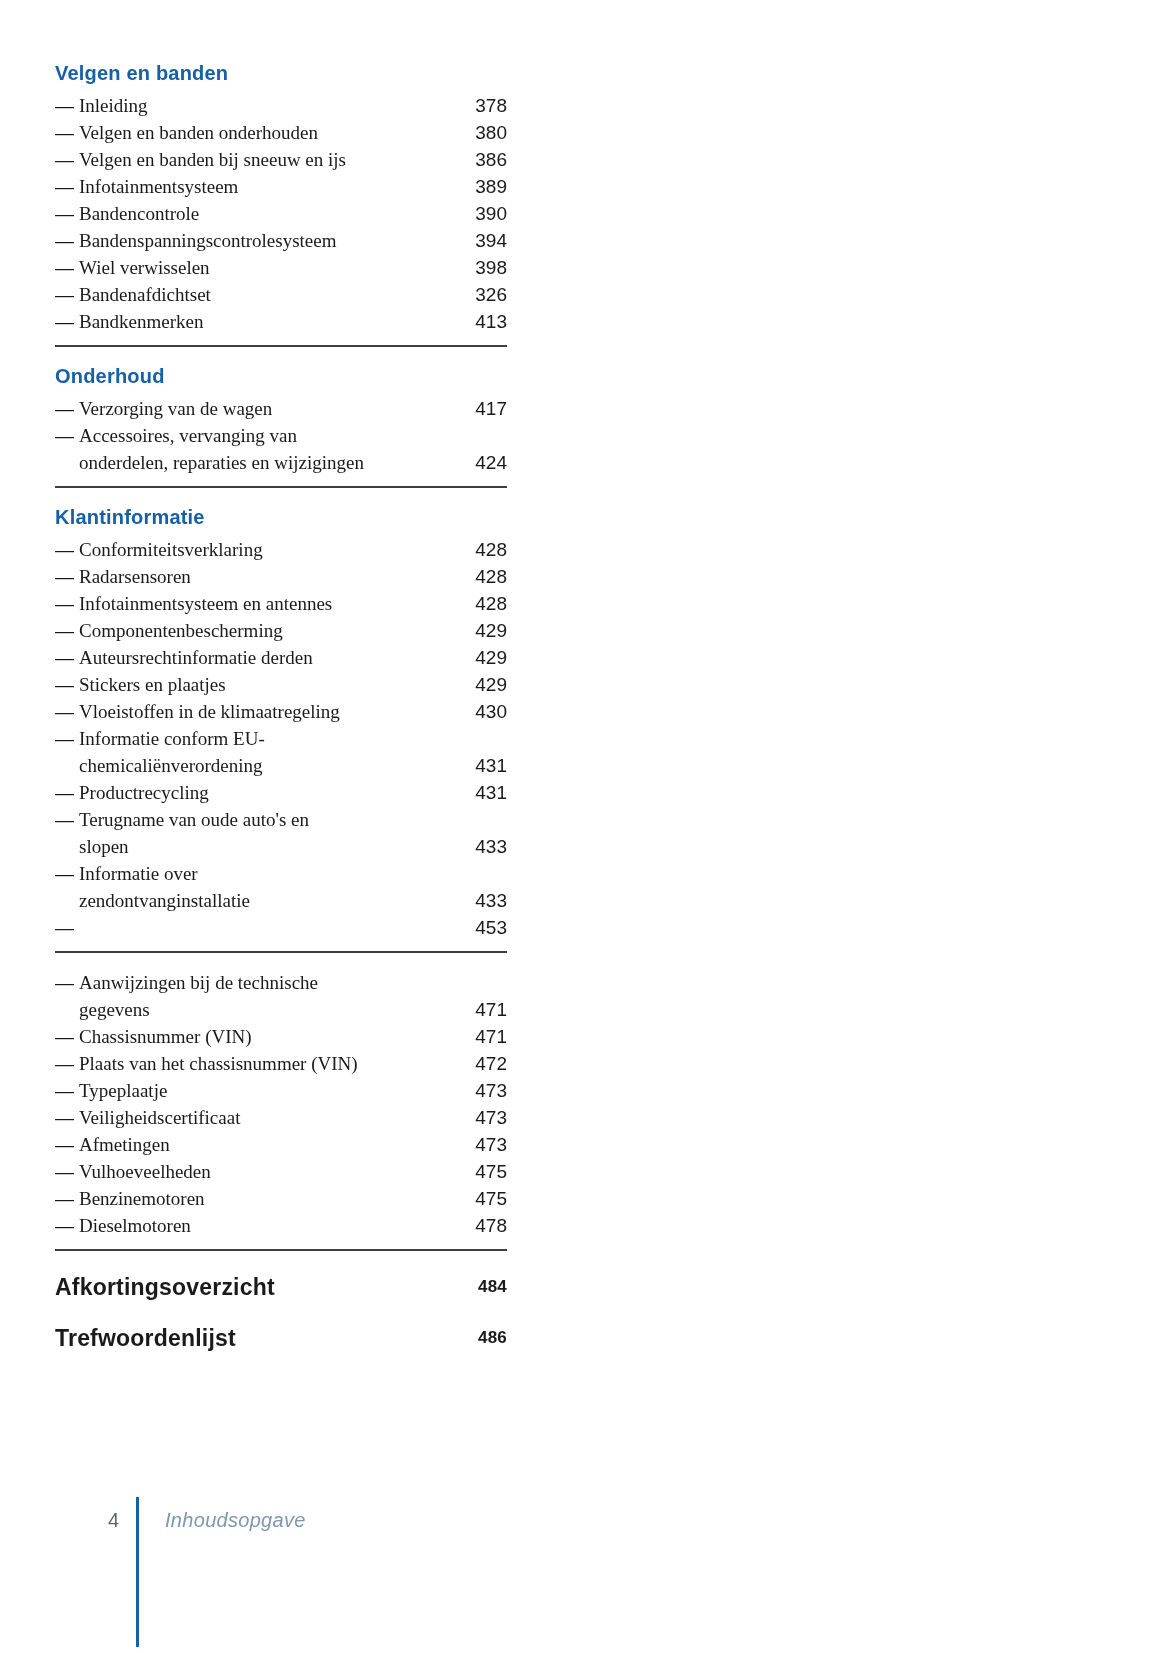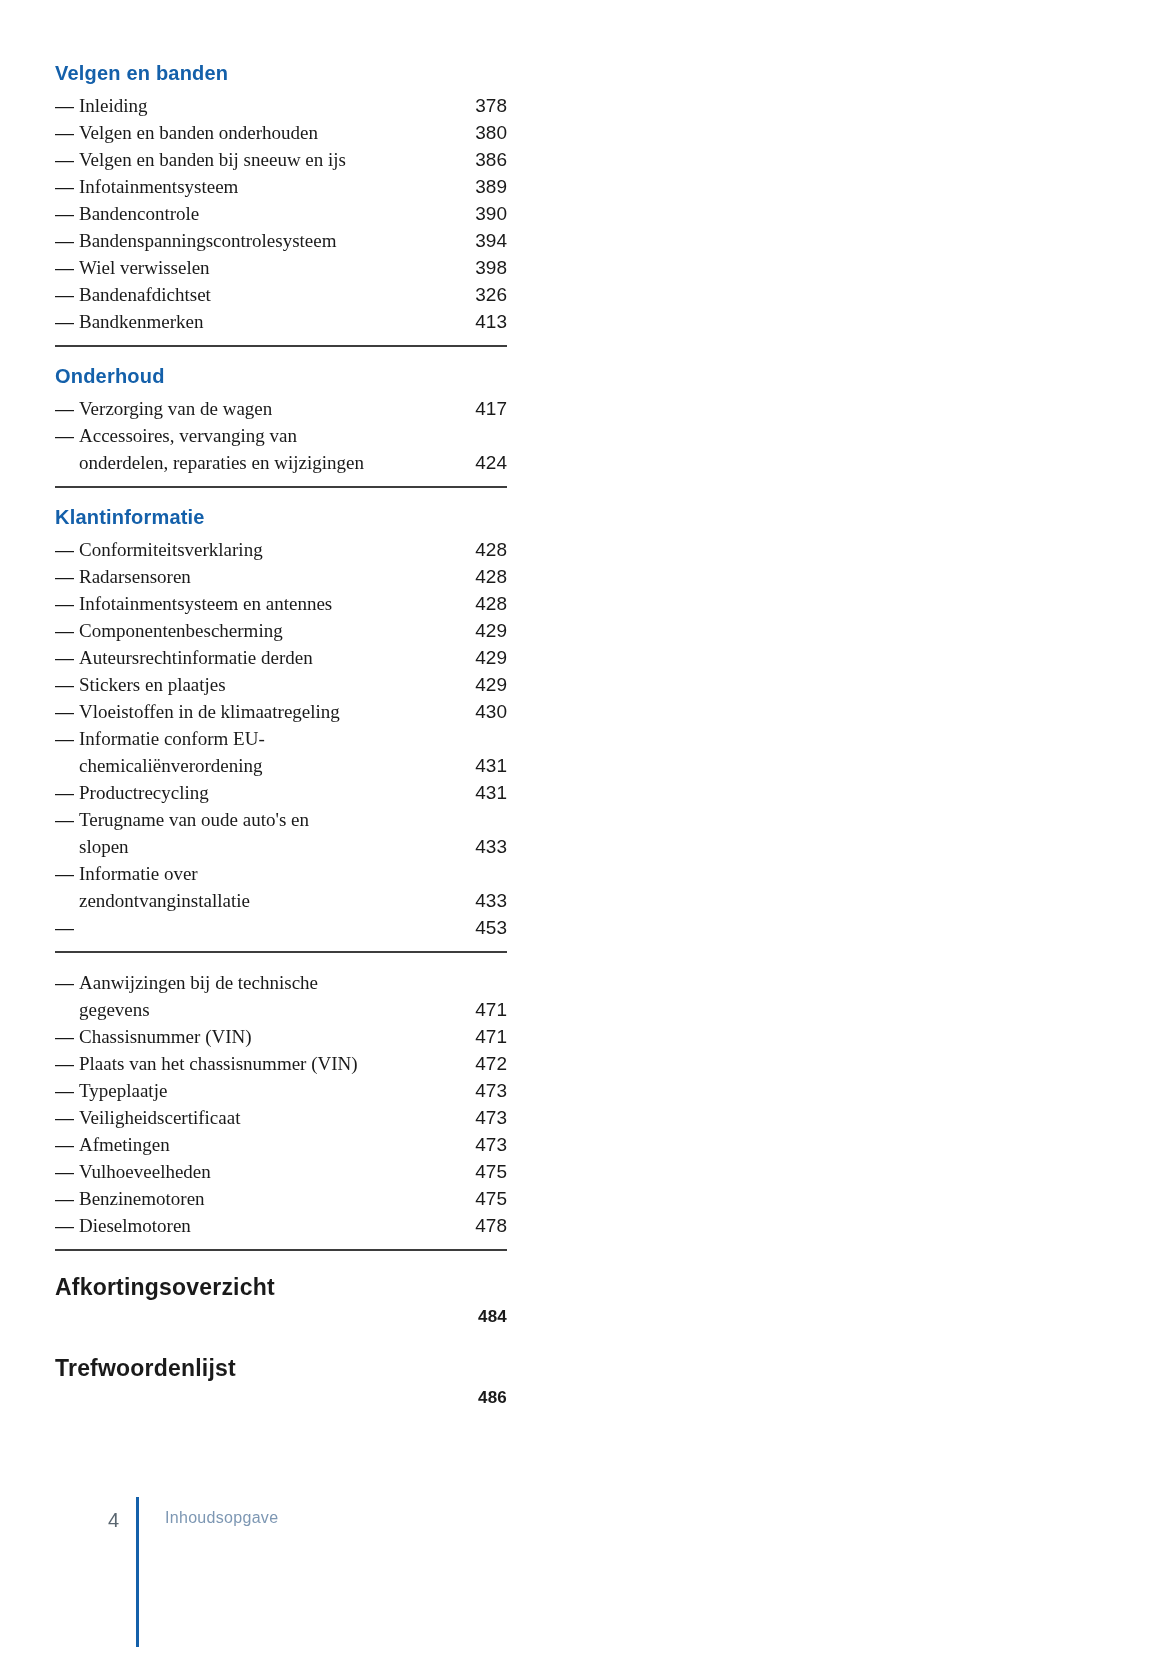--- a/index.html
+++ b/index.html
@@ -44,21 +44,20 @@
     white-space: nowrap;
   }
   .entry {
     display: flex;
     align-items: flex-start;
     margin-top: 21px;
     font-weight: bold;
     font-size: 23px;
     line-height: 30px;
     letter-spacing: 0.2px;
-    flex-direction: column;
   }
   .entry .pagenum { font-size: 17px; align-self: flex-end; }
   .footer {
     position: absolute;
     left: 0;
     top: 1497px;
     display: flex;
     align-items: flex-start;
     padding-left: 97px;
   }
@@ -70,24 +69,25 @@
     text-align: right;
   }
   .footer-bar {
     width: 3px;
     height: 150px;
     background: var(--accent, #1460aa);
     margin-left: 17px;
     margin-right: 26px;
   }
   .footer-label {
-    font-size: 16px;
+    font-size: 20px;
     color: var(--footer_label, #7d97b3);
     padding-top: 12px;
     letter-spacing: 0.3px;
+    font-style: italic;
   }
 </style>
 </head>
 <body>
 
 <div class="page">
   <main class="toc" id="toc">
       <section class="section">
         <h2 class="section-heading">Velgen en banden</h2>
         <div class="toc-item">

